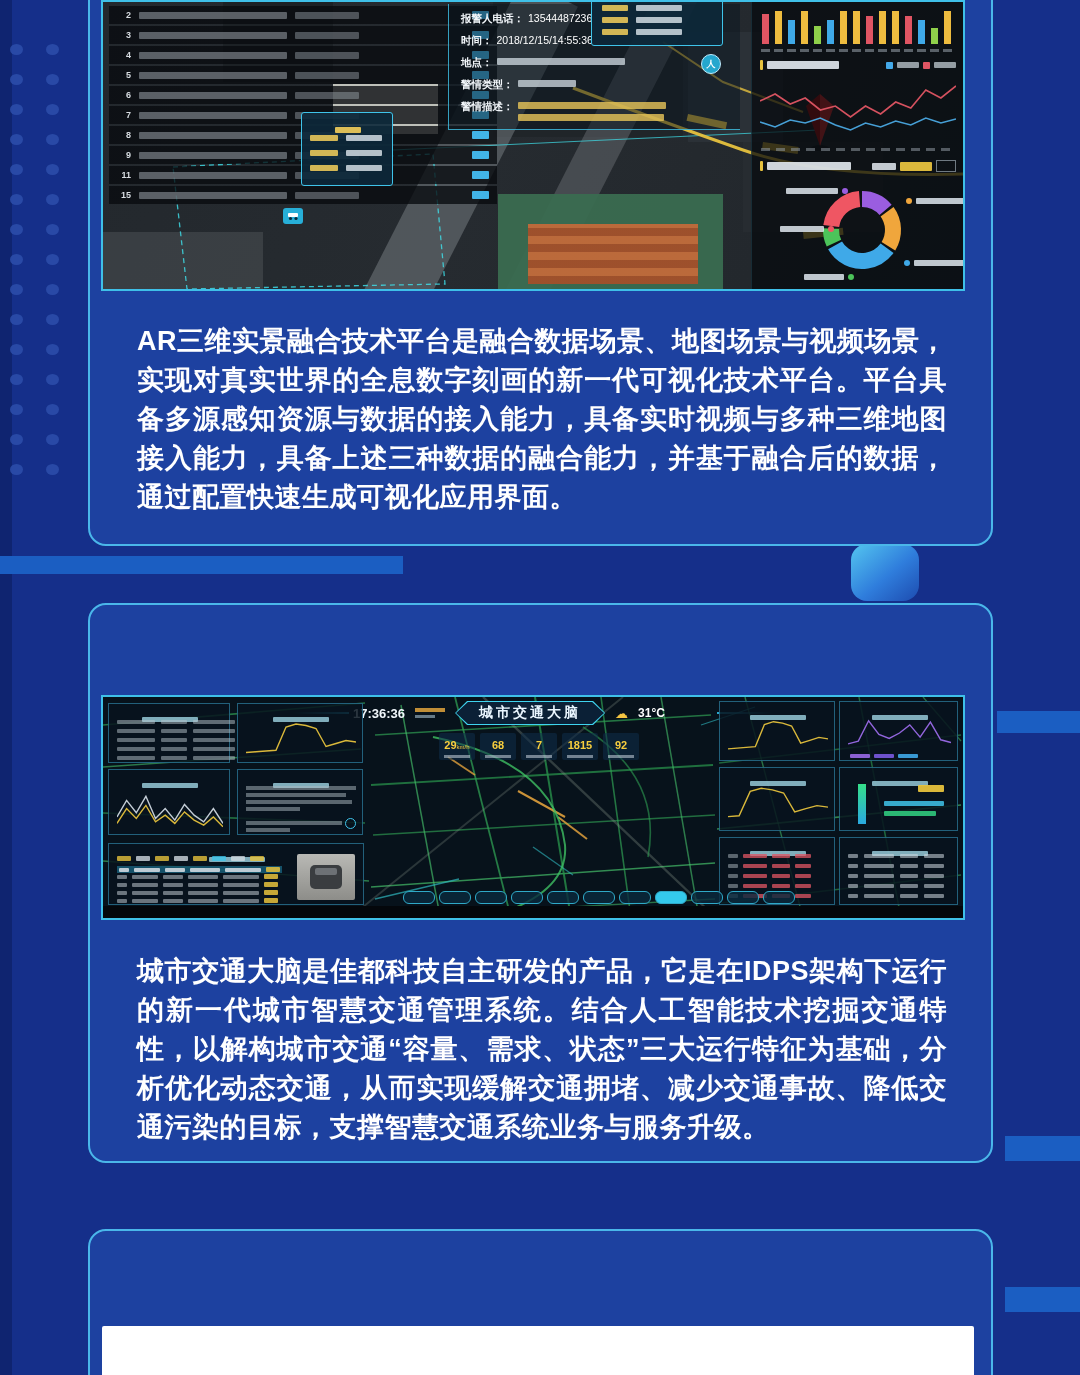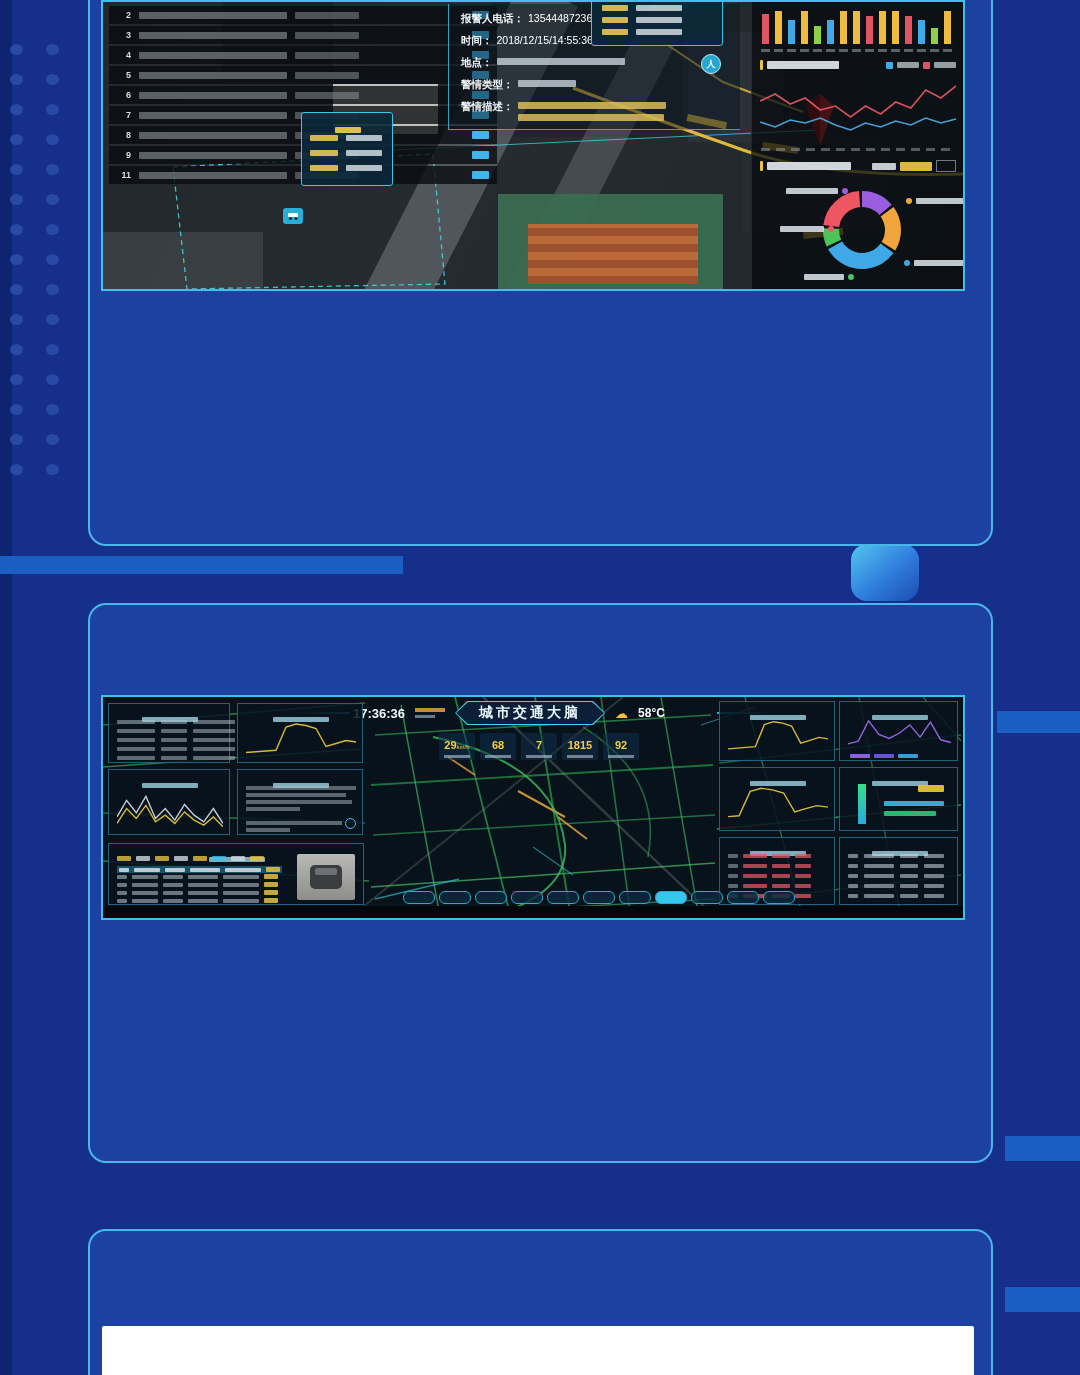--- a/index.html
+++ b/index.html
@@ -171,20 +171,26 @@
             <div style="display: inline-block; width: 148px; height: 7px; background: rgb(168, 176, 184); opacity: 0.5; border-radius: 1px;"></div>
             <div style="display: inline-block; width: 64px; height: 7px; background: rgb(168, 176, 184); opacity: 0.42; border-radius: 1px;"></div>
             <span class="alarm-tag"></span>
           </div>
           <div class="alarm-row">
             <span class="num">11</span>
             <div style="display: inline-block; width: 148px; height: 7px; background: rgb(168, 176, 184); opacity: 0.5; border-radius: 1px;"></div>
             <div style="display: inline-block; width: 64px; height: 7px; background: rgb(168, 176, 184); opacity: 0.42; border-radius: 1px;"></div>
             <span class="alarm-tag"></span>
           </div>
+          <div class="alarm-row">
+            <span class="num">15</span>
+            <div style="display: inline-block; width: 148px; height: 7px; background: rgb(168, 176, 184); opacity: 0.5; border-radius: 1px;"></div>
+            <div style="display: inline-block; width: 64px; height: 7px; background: rgb(168, 176, 184); opacity: 0.42; border-radius: 1px;"></div>
+            <span class="alarm-tag"></span>
+          </div>
         </div>
       <div class="abs info-panel" id="infoPanel">
           <div class="info-row">
             <span class="lbl">报警人电话：</span>
             <span class="val">13544487236</span>
           </div>
           <div class="info-row">
             <span class="lbl">时间：</span>
             <span class="val">2018/12/15/14:55:36</span>
           </div>
@@ -337,20 +343,21 @@
           <div style="position: absolute; left: 152px; top: 258px; display: flex; align-items: center; gap: 4px; flex-direction: row-reverse;">
             <div style="display: inline-block; width: 50px; height: 6px; background: rgb(223, 231, 238); opacity: 0.85; border-radius: 1px;"></div>
             <div style="position: relative; width: 6px; height: 6px; border-radius: 50%; background: rgb(63, 169, 232);"></div>
           </div>
           <div style="position: absolute; left: 52px; top: 272px; display: flex; align-items: center; gap: 4px;">
             <div style="display: inline-block; width: 40px; height: 6px; background: rgb(223, 231, 238); opacity: 0.85; border-radius: 1px;"></div>
             <div style="position: relative; width: 6px; height: 6px; border-radius: 50%; background: rgb(76, 196, 90);"></div>
           </div>
         </div>
     </div>
+    <p class="para" style="top:350px;margin:0;">AR三维实景融合技术平台是融合数据场景、地图场景与视频场景，实现对真实世界的全息数字刻画的新一代可视化技术平台。平台具备多源感知资源与数据的接入能力，具备实时视频与多种三维地图接入能力，具备上述三种数据的融合能力，并基于融合后的数据，通过配置快速生成可视化应用界面。</p>
   </div>
 
   <div class="card" style="top:603px;height:556px;">
     <div class="dash d2" style="top:90px;">
       <svg id="d2roads" class="abs" style="left:0;top:0;" width="860" height="221">
           <line x1="0" y1="28" x2="262" y2="6" stroke="#2f9e53" stroke-width="1.6" opacity="0.7"></line>
           <line x1="0" y1="70" x2="258" y2="52" stroke="#45c06a" stroke-width="1.4" opacity="0.6"></line>
           <line x1="0" y1="116" x2="262" y2="126" stroke="#2f9e53" stroke-width="1.6" opacity="0.65"></line>
           <line x1="0" y1="164" x2="266" y2="184" stroke="#45c06a" stroke-width="1.4" opacity="0.6"></line>
           <line x1="272" y1="38" x2="608" y2="18" stroke="#2f9e53" stroke-width="1.6" opacity="0.7"></line>
@@ -385,21 +392,21 @@
         <span class="d2time">17:36:36</span>
         <span style="display:flex;flex-direction:column;gap:3px;">
           <span style="width:30px;height:4px;background:#e0a43c;opacity:.85;"></span>
           <span style="width:20px;height:3px;background:#8fa7b5;opacity:.7;"></span>
         </span>
         <span class="hexwrap">
           <span class="hex outer"></span>
           <span class="hex inner">城市交通大脑</span>
         </span>
         <span class="cloud">☁</span>
-        <span class="d2temp">58°C</span>
+        <span class="d2temp">31°C</span>
       </div>
       <div class="abs" style="left:190px;top:15px;width:56px;height:2px;background:linear-gradient(90deg,transparent,#2aa9d0);"></div>
       <div class="abs" style="left:614px;top:15px;width:56px;height:2px;background:linear-gradient(90deg,#2aa9d0,transparent);"></div>
       <div class="stats" id="statRow">
           <span class="stat"><span class="n">29</span><span class="u">km/h</span><span class="lb" style="display: block;"></span></span>
           <span class="stat"><span class="n">68</span><span class="lb" style="display: block;"></span></span>
           <span class="stat"><span class="n">7</span><span class="lb" style="display: block;"></span></span>
           <span class="stat"><span class="n">1815</span><span class="lb" style="display: block;"></span></span>
           <span class="stat"><span class="n">92</span><span class="lb" style="display: block;"></span></span>
         </div>
@@ -618,19 +625,20 @@
           <span class="pill" style="width: 30px;"></span>
           <span class="pill" style="width: 30px;"></span>
           <span class="pill" style="width: 30px;"></span>
           <span class="pill" style="width: 30px;"></span>
           <span class="pill on" style="width: 30px;"></span>
           <span class="pill" style="width: 30px;"></span>
           <span class="pill" style="width: 30px;"></span>
           <span class="pill" style="width: 30px;"></span>
         </div>
     </div>
+    <p class="para" style="top:347px;margin:0;">城市交通大脑是佳都科技自主研发的产品，它是在IDPS架构下运行的新一代城市智慧交通管理系统。结合人工智能技术挖掘交通特性，以解构城市交通“容量、需求、状态”三大运行特征为基础，分析优化动态交通，从而实现缓解交通拥堵、减少交通事故、降低交通污染的目标，支撑智慧交通系统业务与服务升级。</p>
   </div>
 
   <div class="card" style="top:1229px;height:180px;">
     <div class="whitebox" style="left:12px;top:95px;width:872px;height:120px;"></div>
   </div>
 
 </div>
 
 </body></html>

